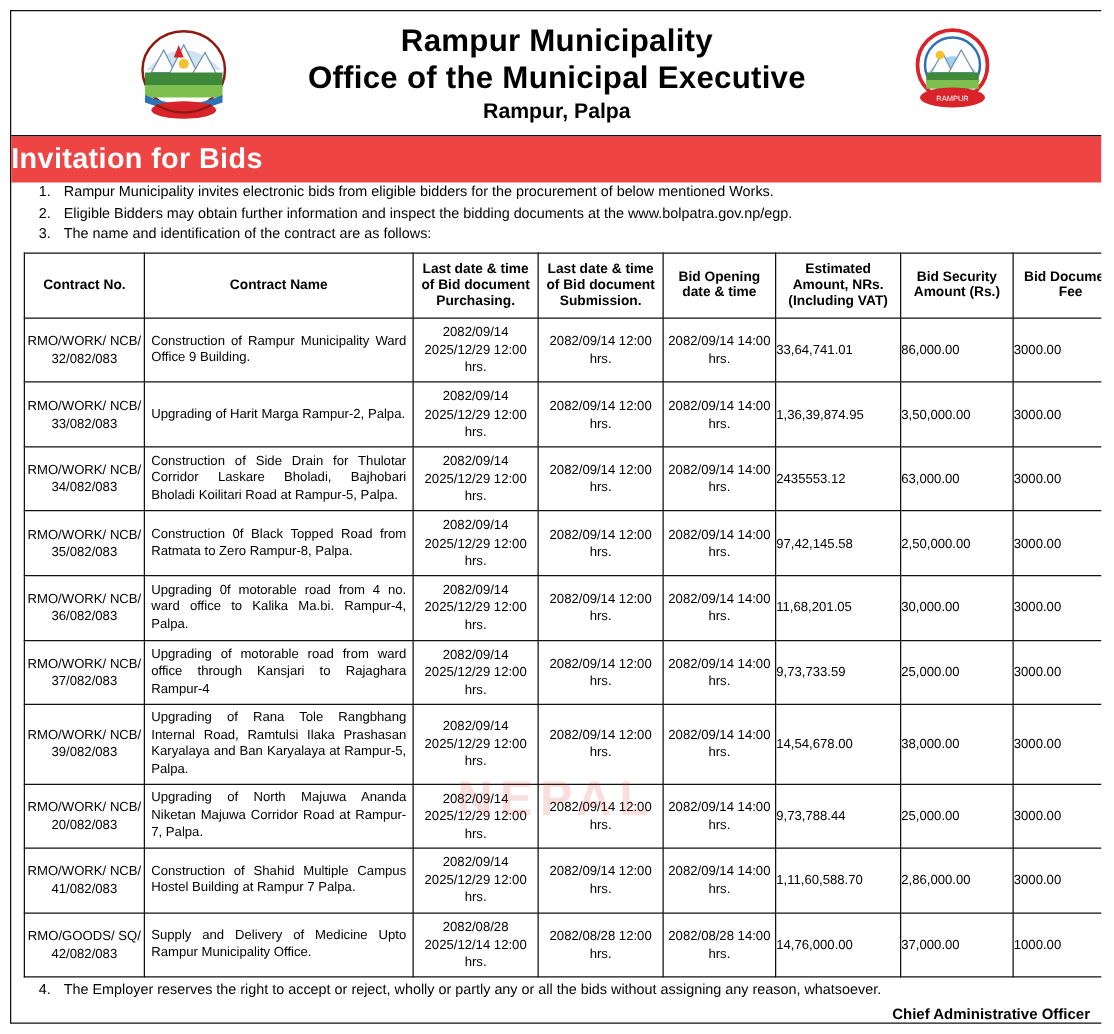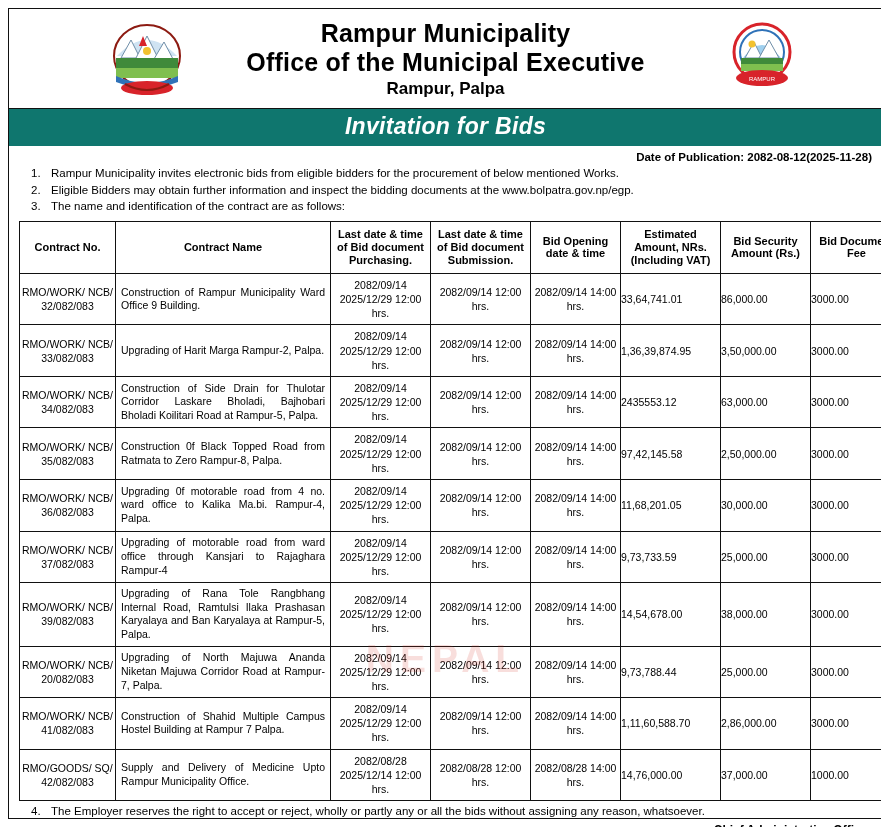--- a/index.html
+++ b/index.html
@@ -59,28 +59,26 @@
     font-weight: bold;
     letter-spacing: .2px;
   }
   .org-place {
     font-size: 17px;
     font-weight: bold;
     margin-top: 2px;
   }
   
   .title-bar {
-    background: #0f766e;
+    background: #ef4444;
     color: #ffffff;
-    text-align: center;
     font-size: 23px;
     font-weight: bold;
     padding: 4px 0 6px 0;
     letter-spacing: .3px;
-    font-style: italic;
   }
   
   .pub-date {
     text-align: right;
     font-size: 11.5px;
     font-weight: bold;
     padding: 5px 10px 2px 0;
   }
   
   .intro {
@@ -220,21 +218,20 @@
           <rect x="14" y="46" width="42" height="7" fill="#7fbf4f"></rect>
           <circle cx="25" cy="26" r="3.5" fill="#f2c230"></circle>
           <ellipse cx="35" cy="60" rx="26" ry="8" fill="#d8232a"></ellipse>
           <text x="35" y="63" font-size="6" fill="#ffffff" text-anchor="middle" font-family="Liberation Sans, sans-serif">RAMPUR</text>
         </svg>
       </div>
     </div>
 
     <div class="title-bar">Invitation for Bids</div>
 
-    <div class="pub-date">Date of Publication: 2082-08-12(2025-11-28)</div>
 
     <div class="intro">
       <div class="intro-row">
         <div class="intro-num">1.</div>
         <div class="intro-text">Rampur Municipality invites electronic bids from eligible bidders for the procurement of below mentioned Works.</div>
       </div>
       <div class="intro-row">
         <div class="intro-num">2.</div>
         <div class="intro-text">Eligible Bidders may obtain further information and inspect the bidding documents at the www.bolpatra.gov.np/egp.</div>
       </div>

